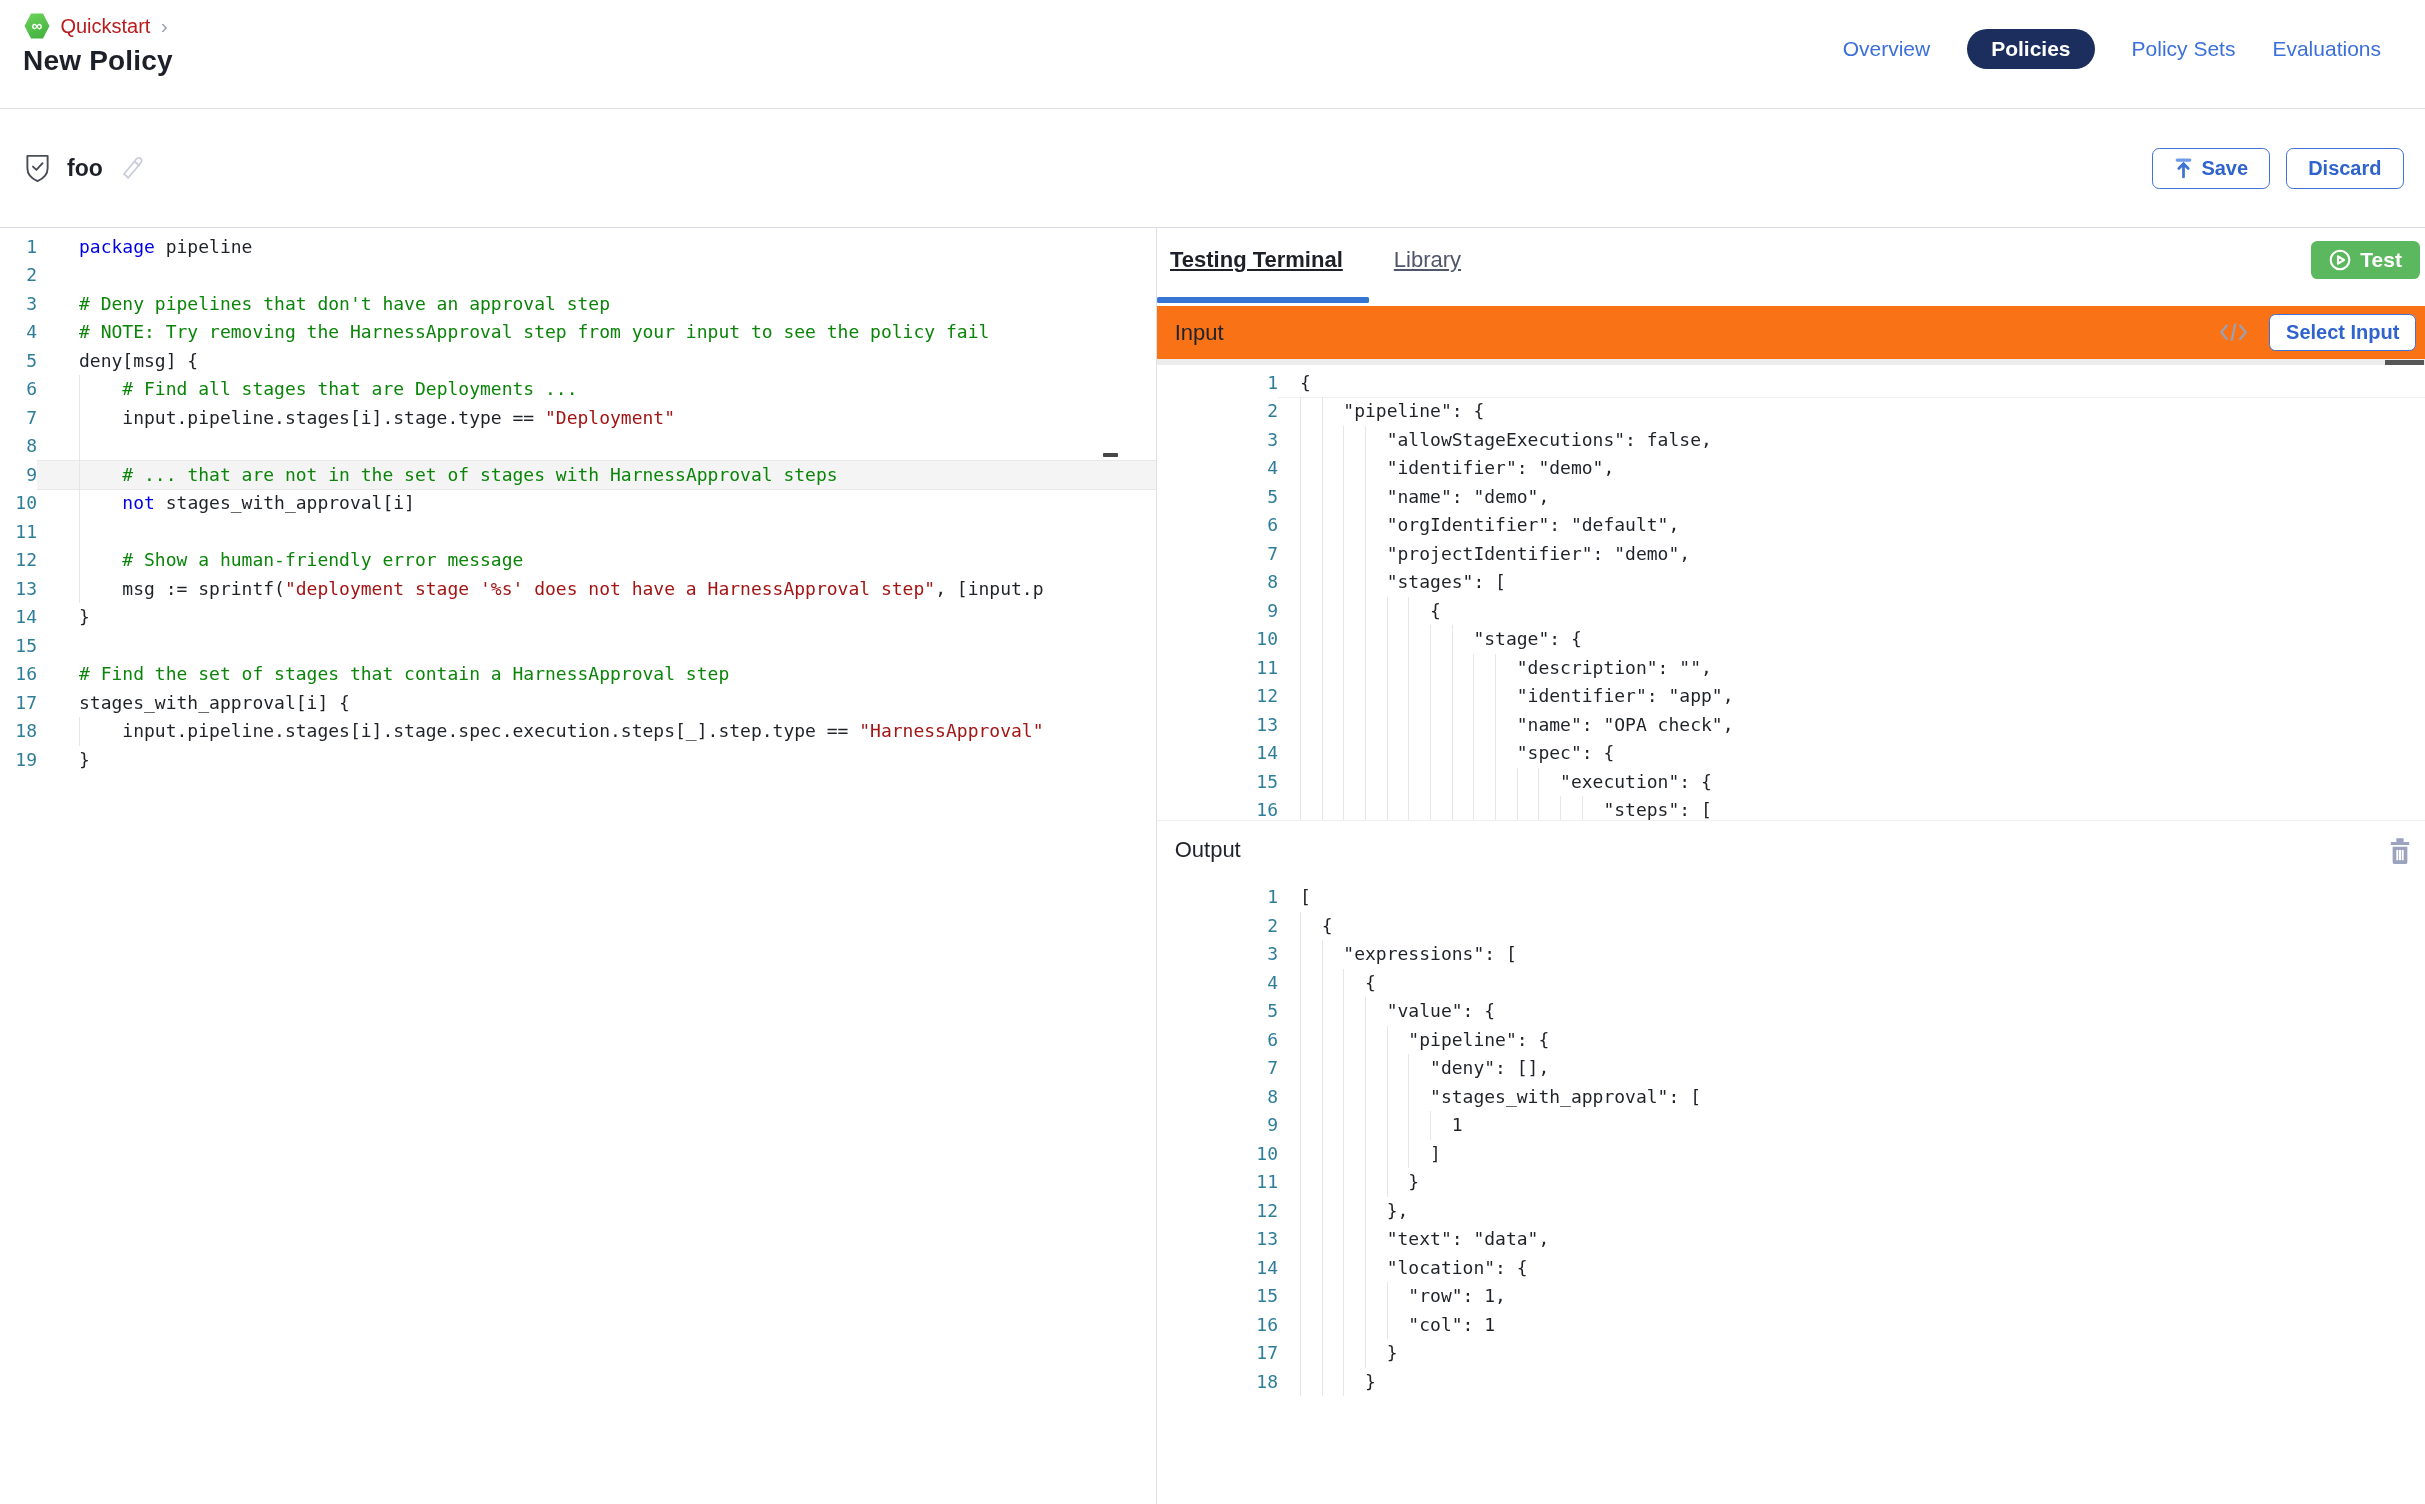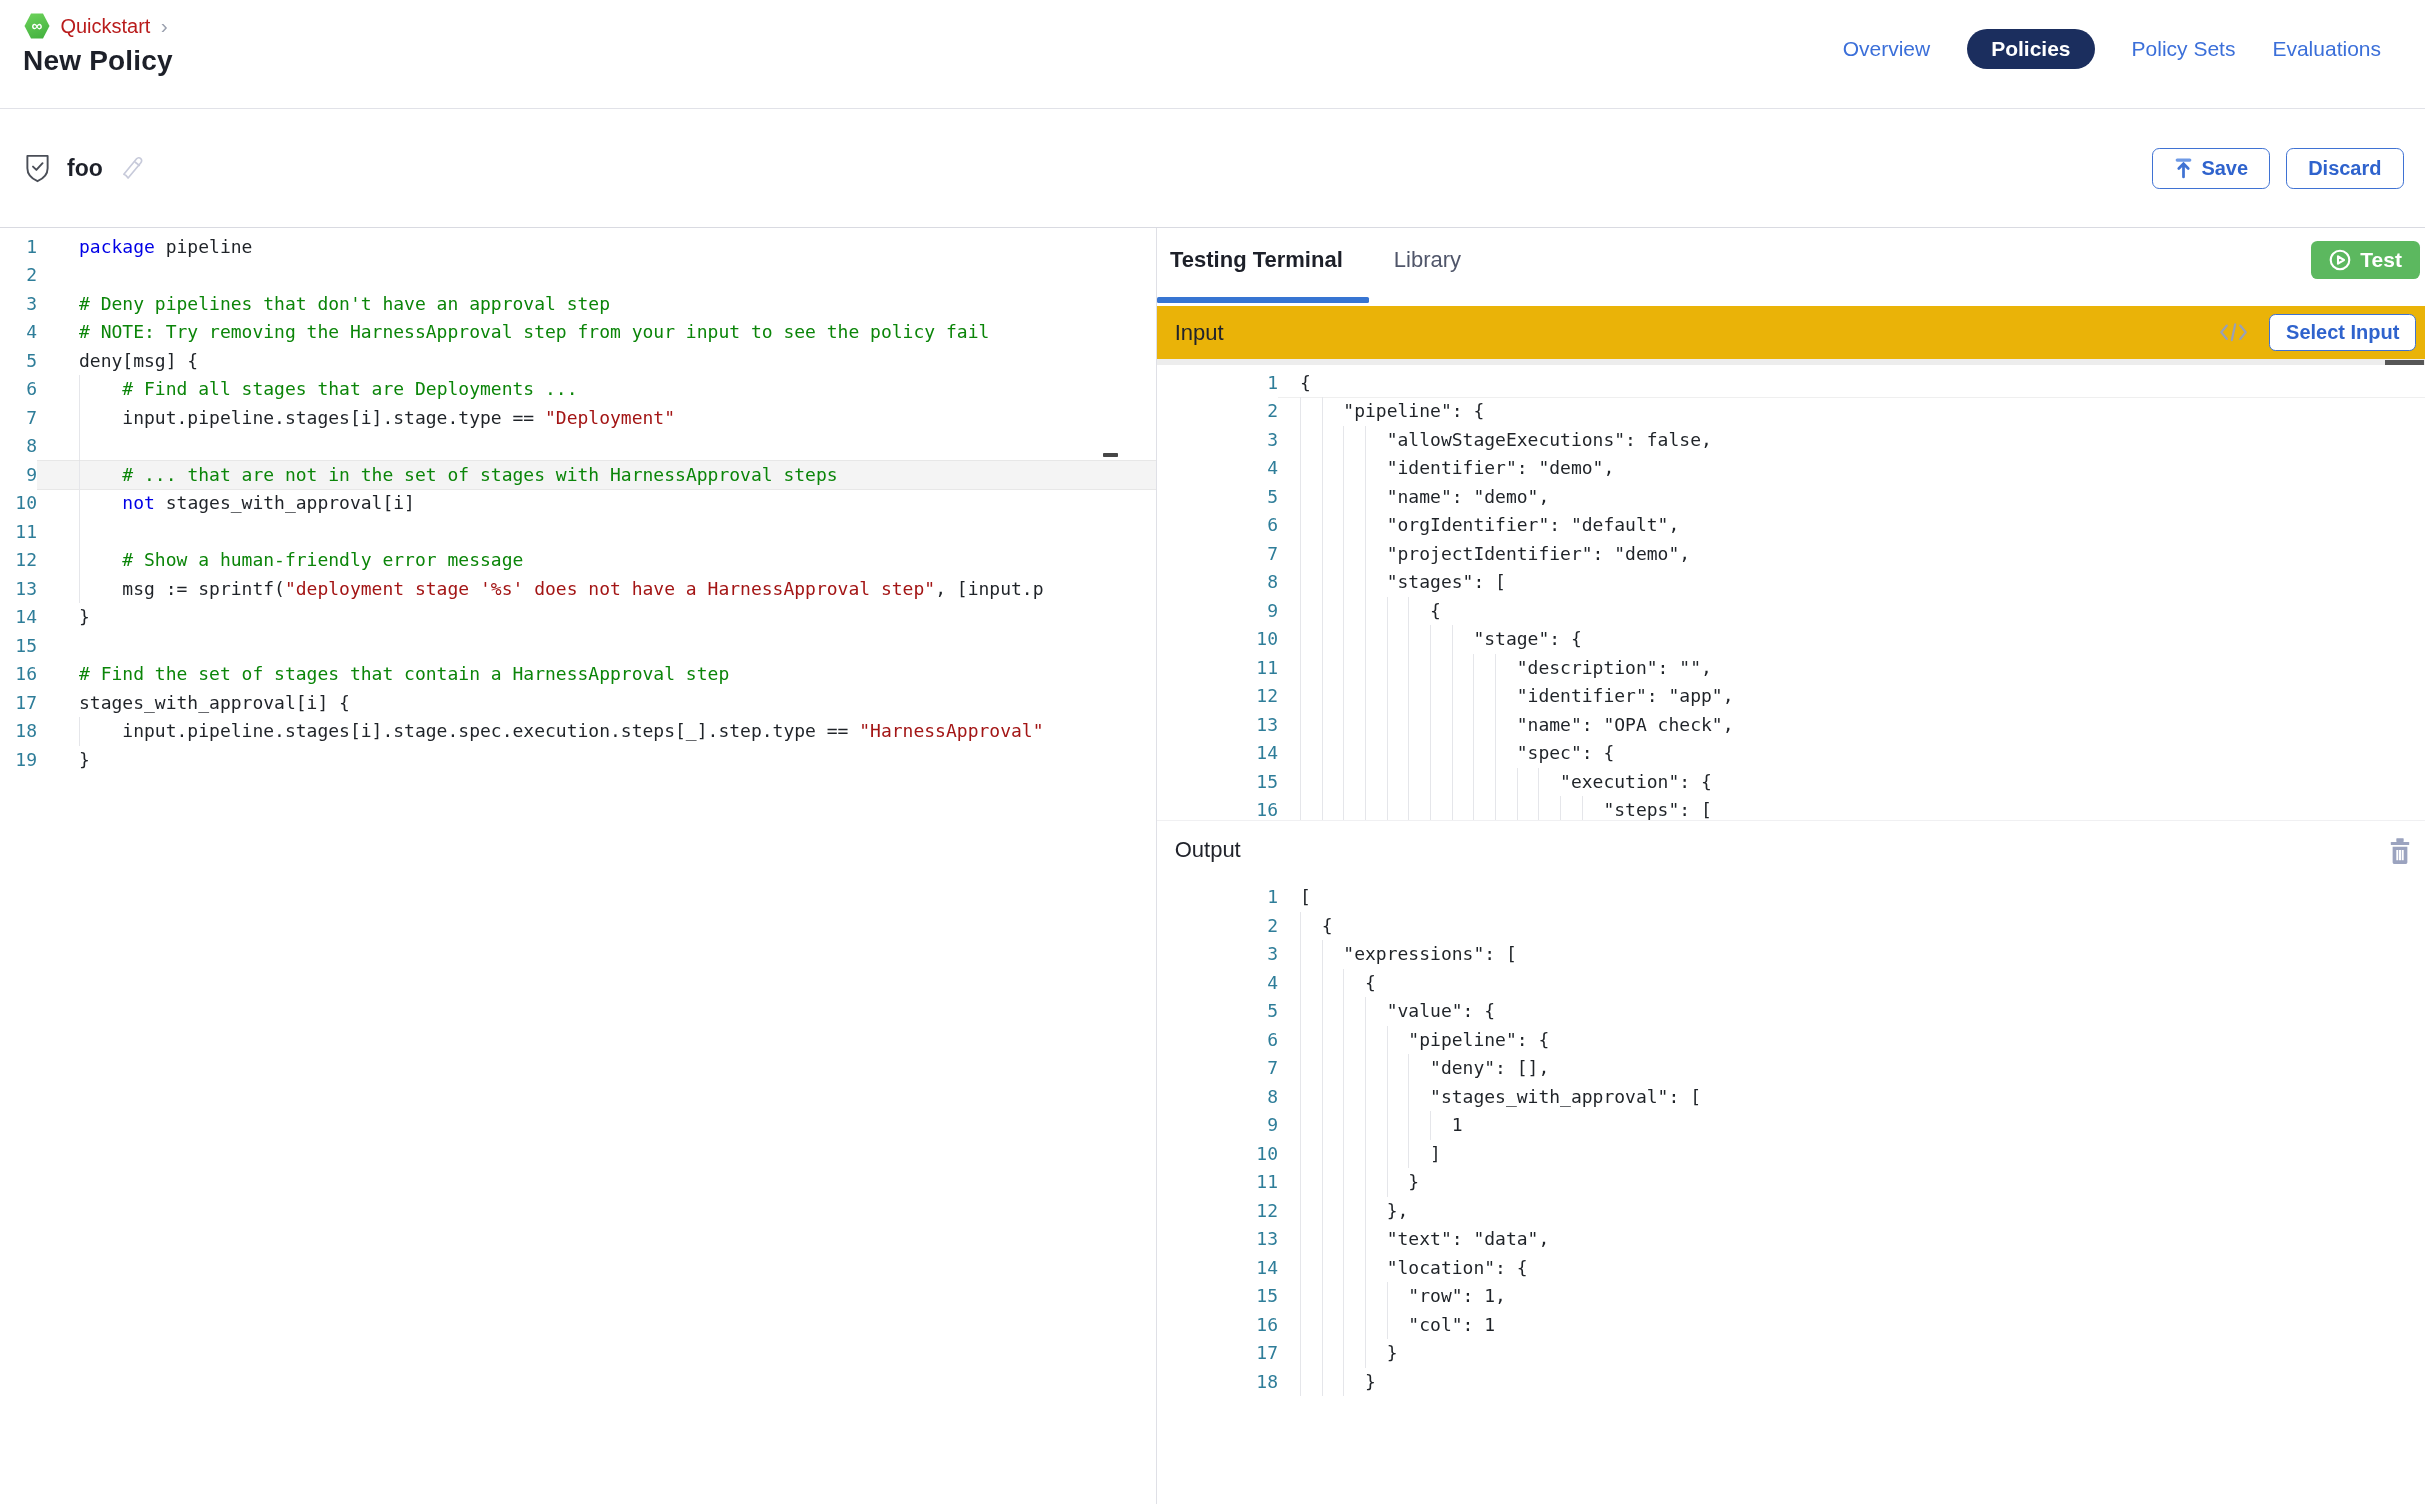--- a/index.html
+++ b/index.html
@@ -28,28 +28,28 @@
     background:#fff; border-radius:7.2px; font-size:20px; font-weight:600; padding:8px 21px; cursor:pointer;
     font-family:"Liberation Sans",sans-serif; }
 
   
   .main { display:flex; height:1276px; }
   .left-editor { width:1157px; border-right:0.8px solid #dfe0e6; position:relative; overflow:hidden; background:#fff; padding-top:4.8px; }
   .right-panel { flex:1; display:flex; flex-direction:column; overflow:hidden; }
 
   .rp-tabs { height:78px; position:relative; background:#fff; }
   .rp-tab-row { display:flex; gap:51px; padding-left:13px; padding-top:19px; }
-  .rp-tab { font-size:22px; color:#50566a; cursor:pointer; }
+  .rp-tab { font-size:22px; color:#50566a; cursor:pointer;text-decoration:underline; }
   .rp-tab.active { color:#1d2029; font-weight:700; }
   .rp-underline { position:absolute; left:0; bottom:3.2px; width:212px; height:5.6px; background:#3775d2; border-radius:1.6px; }
   .test-btn { position:absolute; right:6.4px; top:13px; display:flex; align-items:center; gap:8px;
     background:#5cb85f; color:#fff; font-size:21px; font-weight:700; border:none; border-radius:6.4px;
     padding:7.2px 17.7px; cursor:pointer; font-family:"Liberation Sans",sans-serif; }
 
-  .input-header { height:53px; background:#eab308; display:flex; align-items:center; position:relative; }
+  .input-header { height:53px; background:#f97316; display:flex; align-items:center; position:relative; }
   .section-label { font-size:22px; color:#21242c; margin-left:17.7px; }
   .ih-actions { position:absolute; right:9.6px; display:flex; align-items:center; gap:21px; }
   .code-ico { color:#9aa0b5; }
   .btn-small { border:1.6px solid #3f72d3; color:#2f63cd; background:#fff; border-radius:6.4px;
     font-size:20px; font-weight:600; padding:5.6px 16px; cursor:pointer; font-family:"Liberation Sans",sans-serif; }
 
   .input-editor { height:461px; position:relative; overflow:hidden; background:#fff; padding-top:9.6px; }
   .hscroll { position:absolute; top:0; left:0; right:0; height:6.4px; background:#ededed; }
   .hscroll .thumb { position:absolute; right:2.4px; top:0.8px; width:39px; height:4.8px; background:#565656; }
 

